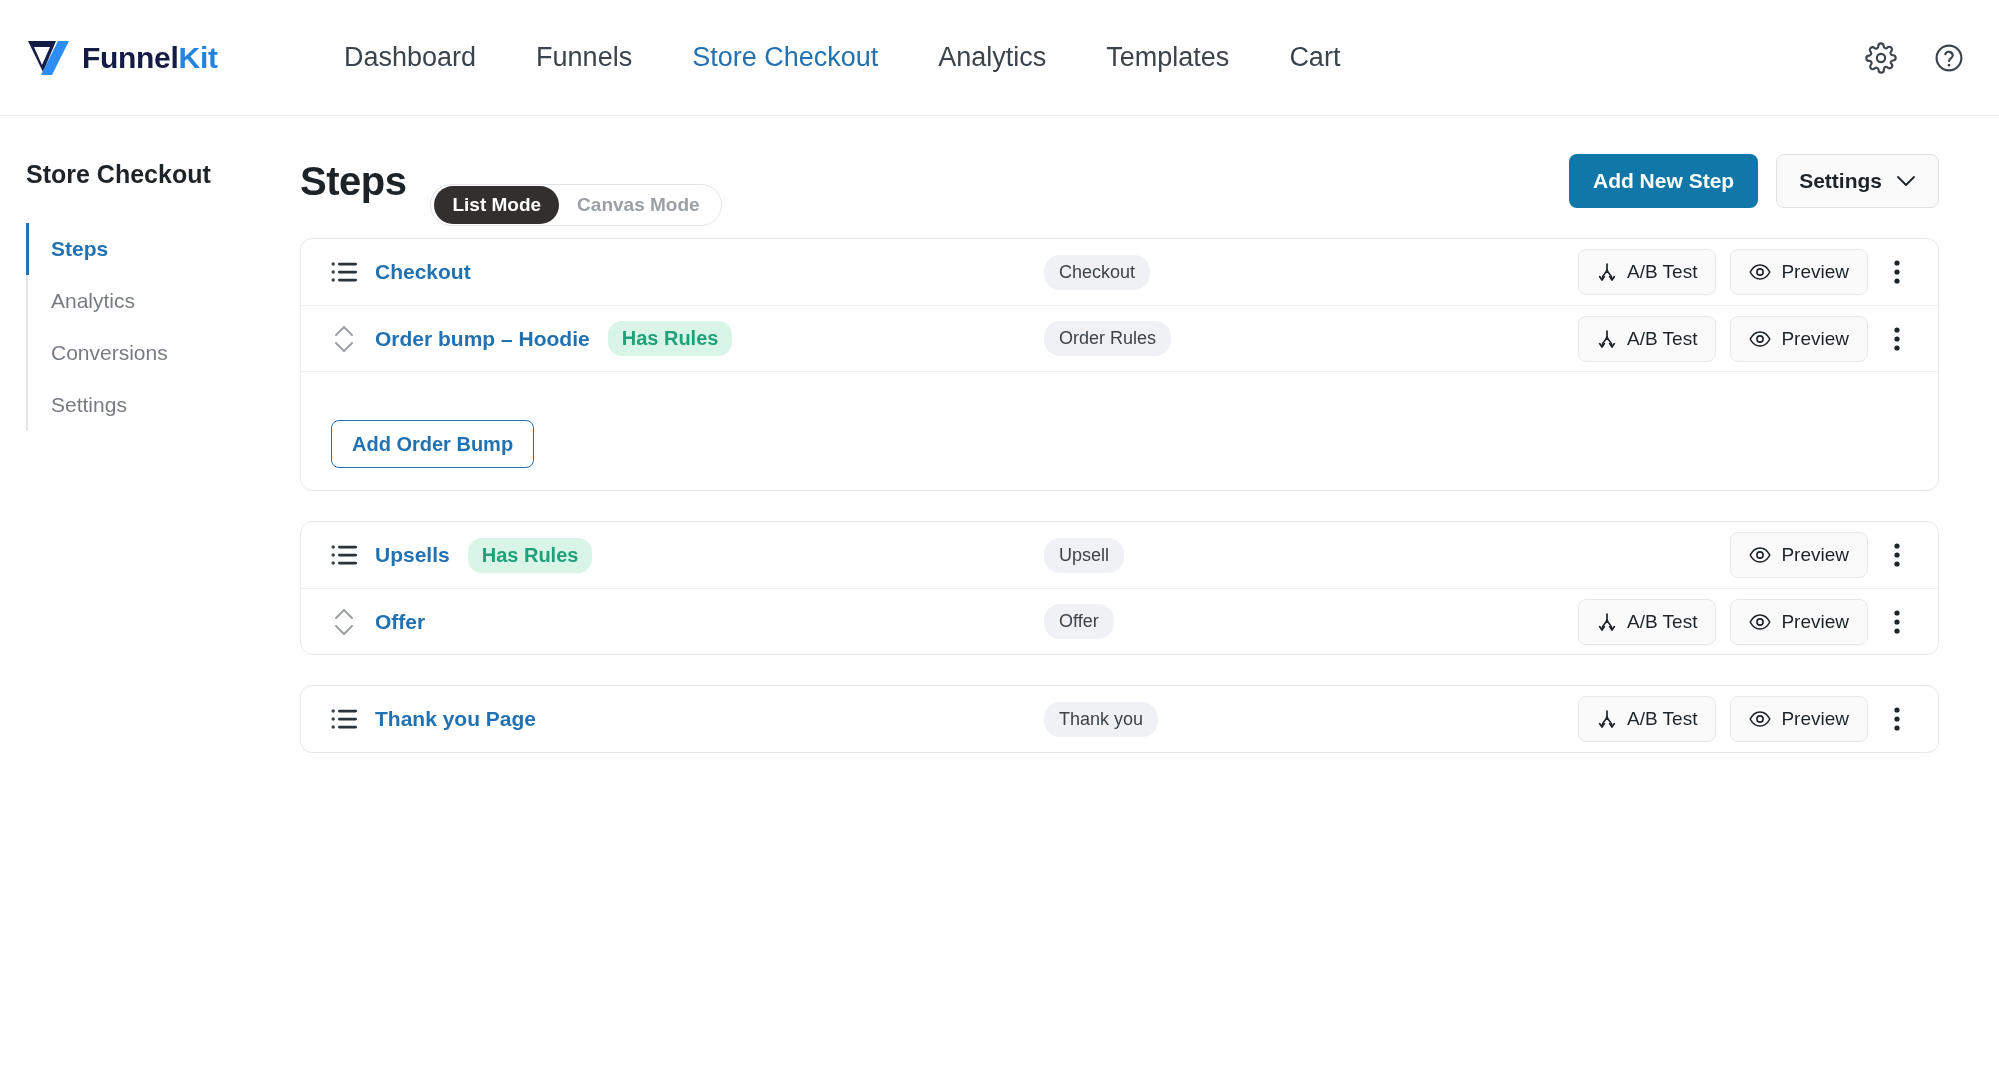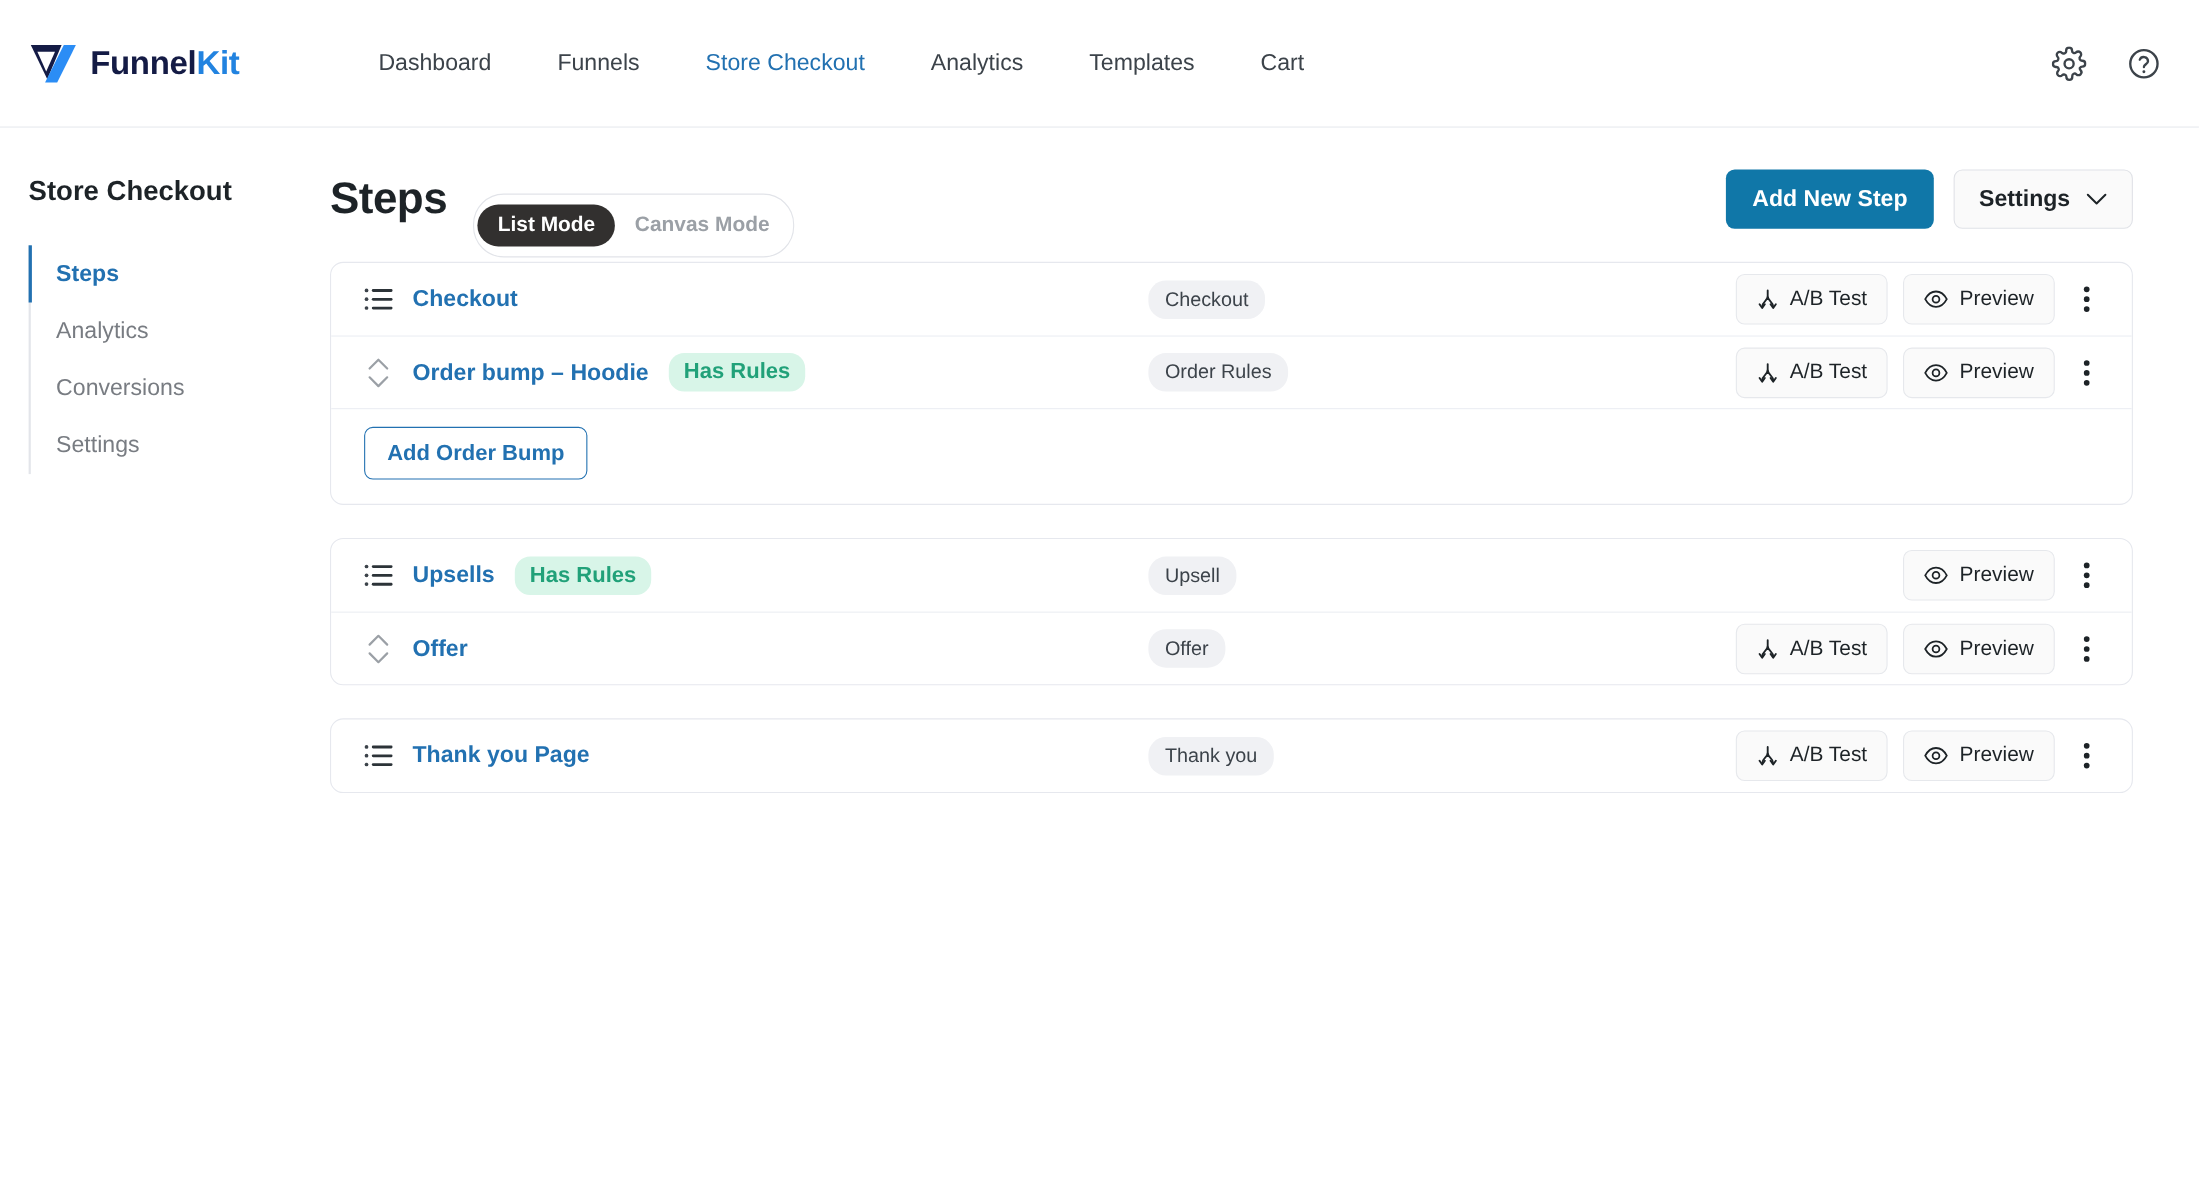--- a/index.html
+++ b/index.html
@@ -22,21 +22,21 @@
     position: relative;
   }
   .brand { display: flex; align-items: center; gap: 10px; width: 250px; }
   .brand-mark { width: 46px; height: 40px; flex: none; }
   .brand-text { font-size: 30px; font-weight: bold; letter-spacing: -0.3px; }
   .brand-text .t1 { color: #141b45; }
   .brand-text .t2 { color: #2283e0; }
 
   .mainnav { display: flex; align-items: center; gap: 0; margin-left: 38px; }
   .mainnav a {
-    font-size: 21px;
+    font-size: 27px;
     color: #3c434a;
     text-decoration: none;
     padding: 0 30px;
     white-space: nowrap;
   }
   .mainnav a.active { color: #2271b1; }
 
   .topbar-right {
     position: absolute; right: 34px; top: 50%; transform: translateY(-50%);
     display: flex; align-items: center; gap: 36px;
@@ -66,21 +66,21 @@
 
   .page-head { display: flex; align-items: center; gap: 24px; height: 62px; }
   .page-title { font-size: 40px; font-weight: bold; color: #1d2327; letter-spacing: -0.5px; }
 
   .mode-toggle {
     display: flex; align-items: center;
     border: 1px solid #e2e4e9;
     border-radius: 28px;
     padding: 3px;
     background: #ffffff;
-    height: 58px;
+    height: 42px;
     margin-top: 48px;
   }
   .mode-opt {
     font-size: 19px; font-weight: bold;
     padding: 0 18px;
     height: 38px; line-height: 38px;
     border-radius: 22px;
     color: #9ba0a6;
     cursor: pointer;
     white-space: nowrap;
@@ -167,21 +167,21 @@
     display: flex; align-items: center; gap: 10px;
     font-size: 19px; color: #1d2327; cursor: pointer; white-space: nowrap;
   }
   .btn-mini svg { flex: none; }
   .kebab { width: 30px; height: 34px; cursor: pointer; flex: none; }
 
   .card-foot { padding: 16px 30px 22px 30px; border-top: 1px solid #eceef3; }
   .btn-outline {
     background: #fff; color: #2271b1; font-size: 20px; font-weight: bold;
     border: 1px solid #2271b1; border-radius: 8px; padding: 0 20px; height: 48px;
-    cursor: pointer; white-space: nowrap;
+    cursor: pointer; white-space: nowrap; margin-top: 32px;
   }
 </style>
 </head>
 <body>
 
 <div class="topbar">
   <div class="brand">
     <svg class="brand-mark" viewBox="0 0 46 40">
       <path d="M2 3 L30 3 L17 34 Z" fill="#141b45"></path>
       <path d="M8 9 L24 9 L16 27 Z" fill="#ffffff"></path>

